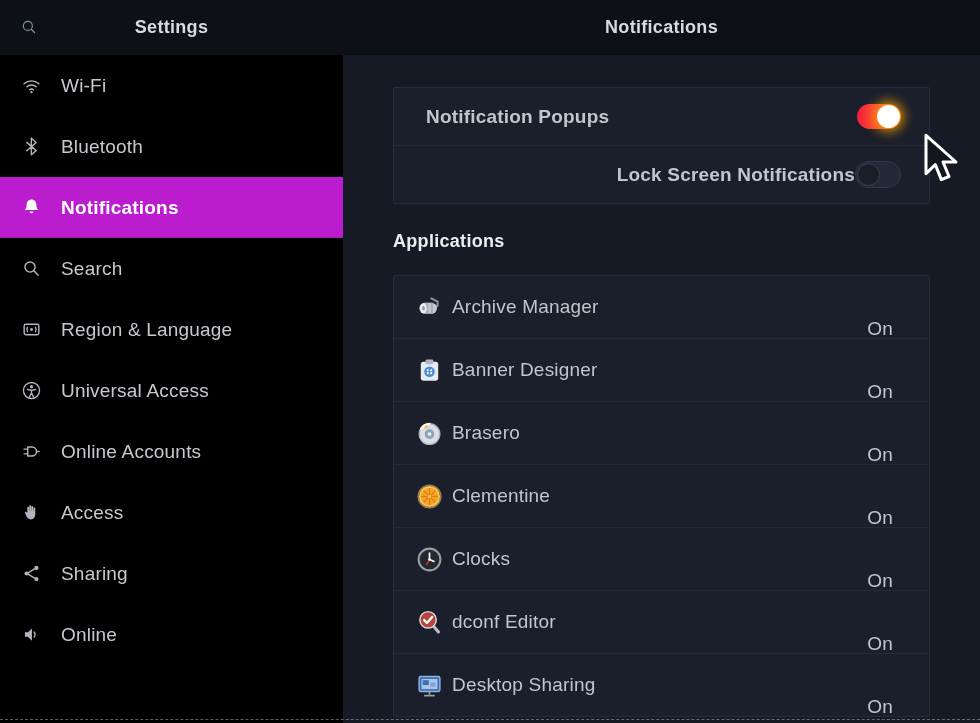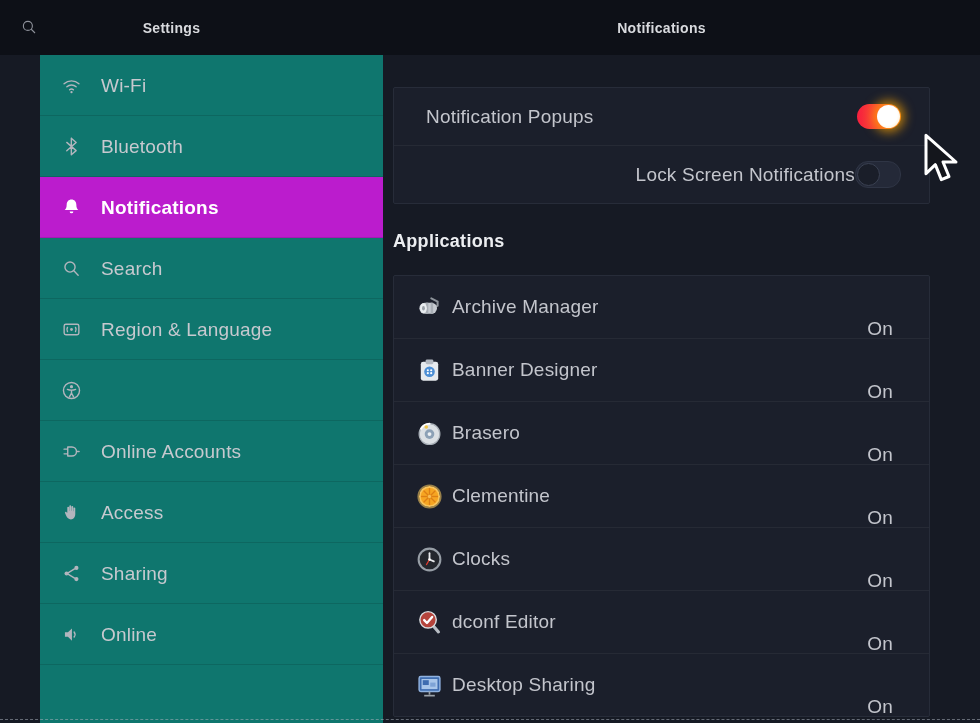--- a/index.html
+++ b/index.html
@@ -5,47 +5,47 @@
   html,body{margin:0;padding:0;background:#0a0c12;}
   .frame{position:relative;width:980px;height:723px;overflow:hidden;
          background:#161a24;font-family:"Liberation Sans",sans-serif;
          -webkit-font-smoothing:antialiased;}
 
   
   .titlebar{position:absolute;top:0;left:0;right:0;height:55px;display:flex;
             background:#0d1017;z-index:4;}
   .tb-left{width:343px;position:relative;display:flex;align-items:center;justify-content:center;}
   .tb-main{flex:1;position:relative;display:flex;align-items:center;justify-content:center;}
-  .tb-title{font-size:14px;font-weight:bold;color:#d8dade;letter-spacing:.3px;}
+  .tb-title{font-size:18px;font-weight:bold;color:#d8dade;letter-spacing:.3px;}
   .search-btn{position:absolute;left:20px;top:18px;width:20px;height:20px;cursor:pointer;}
   .search-btn svg{width:18px;height:18px;stroke:#8e929b;fill:none;stroke-width:1.5;}
   .win-dots{position:absolute;right:17px;top:19px;display:flex;gap:9px;}
   .win-dot{width:15px;height:15px;border-radius:50%;cursor:pointer;}
 
   
-  .sidebar{position:absolute;left:0;top:55px;width:343px;bottom:0;background:#0f766e;z-index:2;margin-left:40px;}
+  .sidebar{position:absolute;left:0;top:55px;width:343px;bottom:0;background:#000000;z-index:2;}
   .side-item{height:61px;display:flex;align-items:center;padding-left:20px;gap:18px;
              color:#c7c9cf;font-size:19px;letter-spacing:.2px;cursor:pointer;
              box-shadow:inset 0 -1px rgba(0,0,0,.12);}
   .side-item .s-ic{width:23px;height:23px;flex:0 0 23px;display:flex;align-items:center;justify-content:center;}
   .side-item .s-ic svg{width:21px;height:21px;stroke:#b2b5bd;fill:none;stroke-width:1.6;
                        stroke-linecap:round;stroke-linejoin:round;}
   .side-item .s-ic svg .fil{fill:#b2b5bd;stroke:none;}
   .side-item.selected{background:#bb1ccd;color:#ffffff;font-weight:bold;}
   .side-item.selected .s-ic svg{stroke:#ffffff;}
   .side-item.selected .s-ic svg .fil{fill:#ffffff;}
 
   
   .content{position:absolute;left:343px;top:55px;right:0;bottom:0;padding:32px 50px 0;z-index:1;}
   .panel{background:#1b1f2b;border:1px solid #272c39;border-radius:2px;}
 
   .trow{height:57px;display:flex;align-items:center;padding:0 28px 0 32px;
         font-size:19px;color:#c3c5cc;letter-spacing:.2px;}
   .trow + .trow{border-top:1px solid rgba(255,255,255,.05);text-align:right;}
-  .trow .t-label{flex:1;}
+  .trow .t-label{flex:1;font-weight:bold;}
 
   .toggle{position:relative;width:44px;height:25px;border-radius:13px;cursor:pointer;flex:0 0 44px;}
   .toggle.on{background:linear-gradient(90deg,#f61f3f,#fd7c25);}
   .toggle.on .knob{position:absolute;right:1px;top:1px;width:23px;height:23px;border-radius:50%;
         background:radial-gradient(circle at 45% 45%,#ffffff 55%,#ffe9b0);
         box-shadow:0 0 11px 4px rgba(255,166,0,.75);}
   .toggle.off{background:#242938;border:1px solid #2f3545;}
   .toggle.off .knob{position:absolute;left:1px;top:1px;width:21px;height:21px;border-radius:50%;
         background:#1a1e29;border:1px solid #3a4152;}
 
@@ -140,20 +140,21 @@
         <span class="s-label">Region &amp; Language</span>
       </div>
       <div class="side-item">
         <span class="s-ic">
           <svg viewBox="0 0 24 24">
             <circle cx="12" cy="12" r="9.2"></circle>
             <circle class="fil" cx="12" cy="7.6" r="1.8"></circle>
             <path d="M7.3 10.7c3.1 1.2 6.3 1.2 9.4 0 M12 12.4 v2.6 M12 15 l-2.4 4.2 M12 15 l2.4 4.2"></path>
           </svg>
         </span>
+        <span class="s-label">Universal Access</span>
       </div>
       <div class="side-item">
         <span class="s-ic">
           <svg viewBox="0 0 24 24">
             <path d="M3.5 9.3 h4.2 M3.5 14.7 h4.2 M7.7 6.8 h4.8 a5.2 5.2 0 0 1 0 10.4 H7.7 z M17.7 12 h3"></path>
           </svg>
         </span>
         <span class="s-label">Online Accounts</span>
       </div>
       <div class="side-item">

